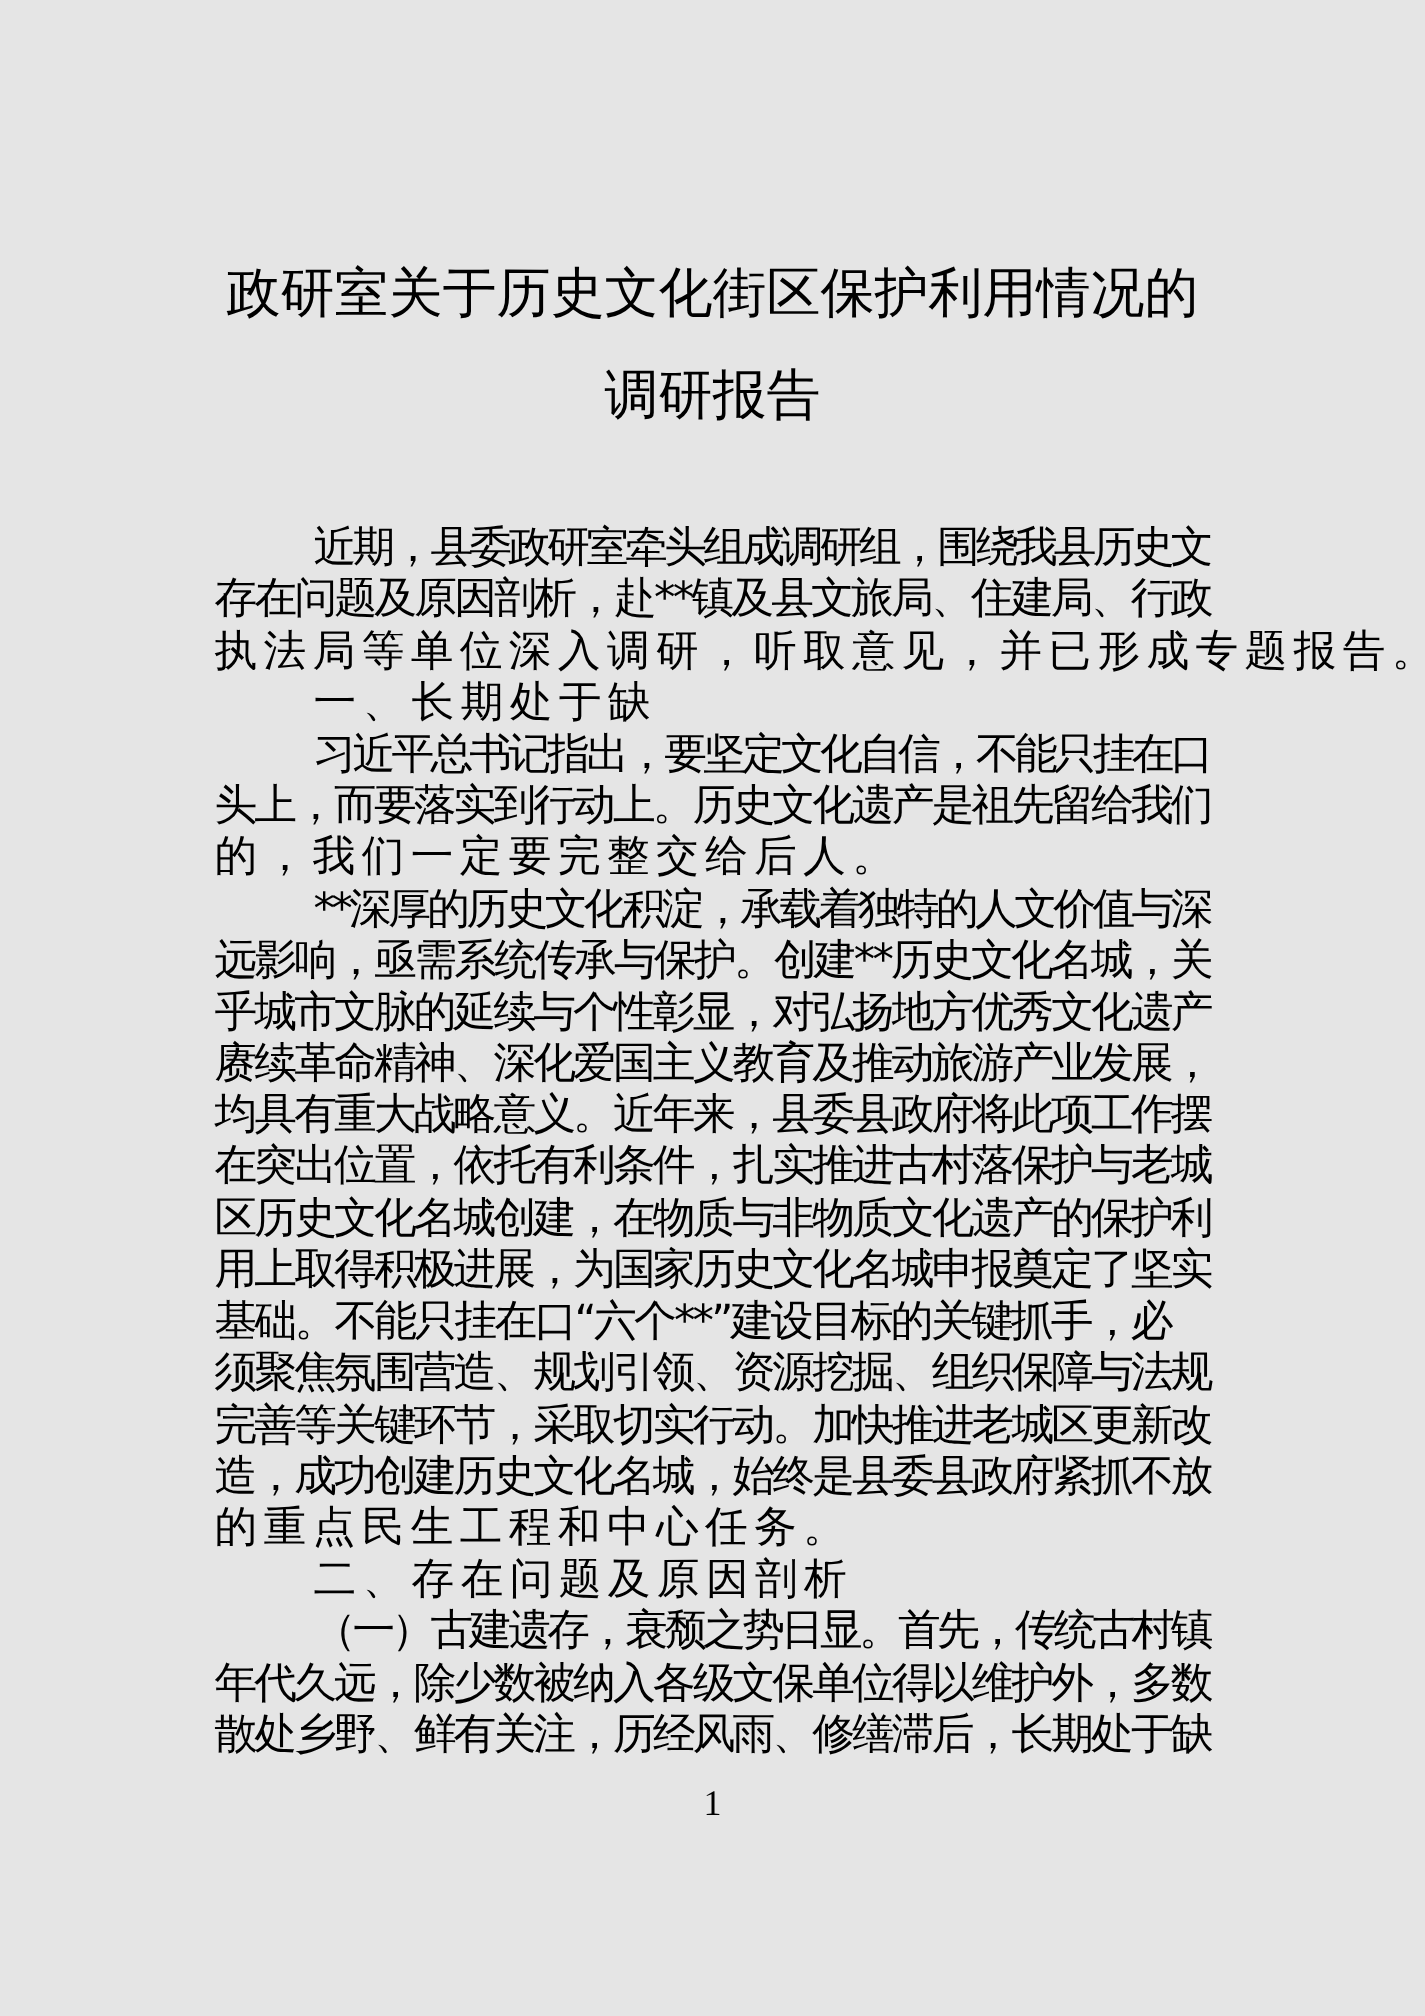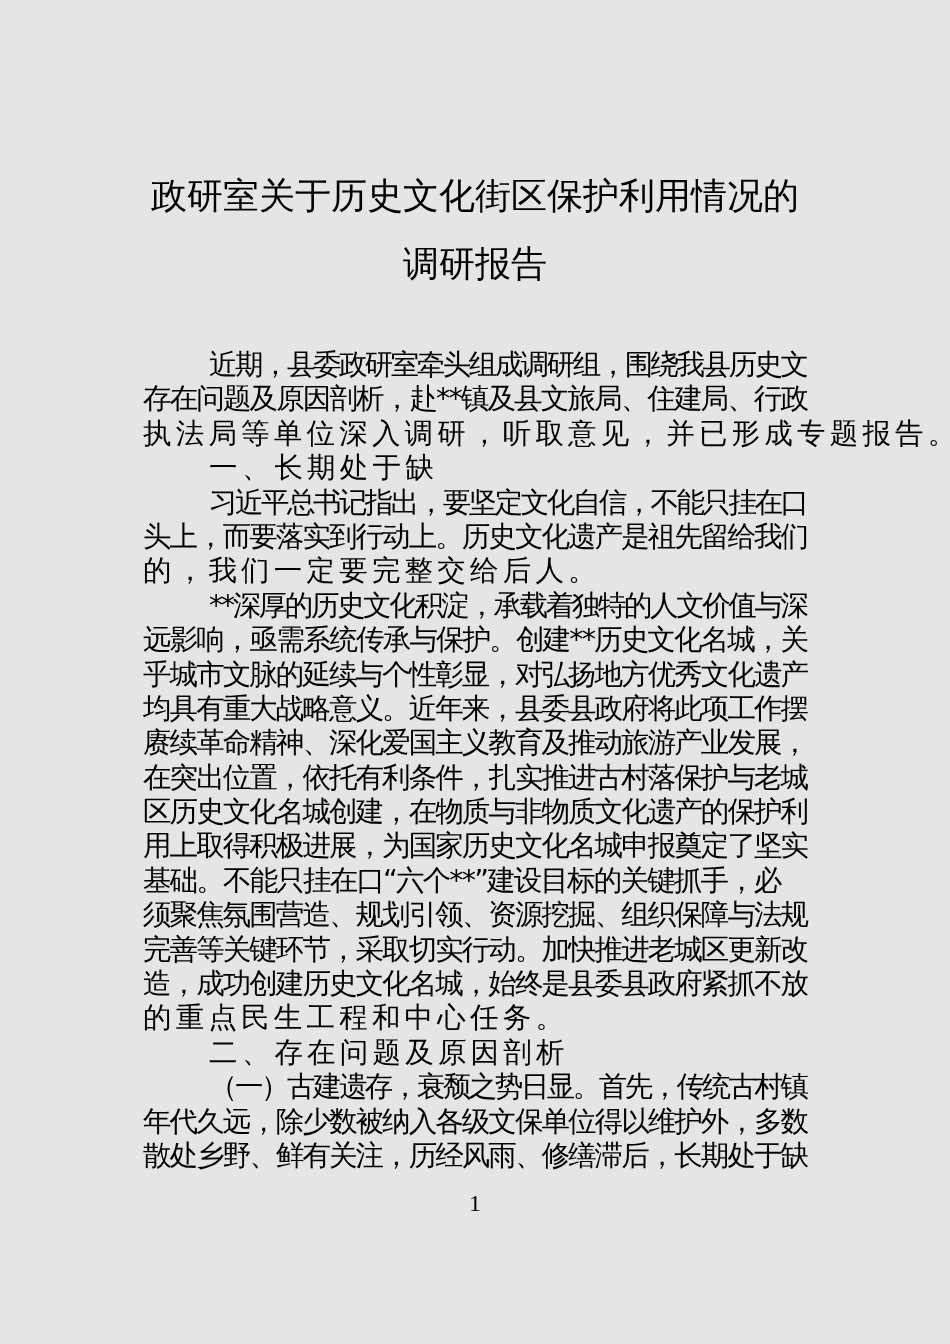--- a/index.html
+++ b/index.html
@@ -29,22 +29,22 @@
       <div class="line indent" style="letter-spacing: -2.52273px; text-align-last: left;">近期，县委政研室牵头组成调研组，围绕我县历史文</div>
       <div class="line" style="letter-spacing: -1.86px; text-align-last: left;">存在问题及原因剖析，赴**镇及县文旅局、住建局、行政</div>
       <div class="line last">执法局等单位深入调研，听取意见，并已形成专题报告。</div>
       <div class="line indent last">一、长期处于缺</div>
       <div class="line indent" style="letter-spacing: -2.52273px; text-align-last: left;">习近平总书记指出，要坚定文化自信，不能只挂在口</div>
       <div class="line" style="letter-spacing: -1.9375px; text-align-last: left;">头上，而要落实到行动上。历史文化遗产是祖先留给我们</div>
       <div class="line last">的，我们一定要完整交给后人。</div>
       <div class="line indent" style="letter-spacing: -2.41304px; text-align-last: left;">**深厚的历史文化积淀，承载着独特的人文价值与深</div>
       <div class="line" style="letter-spacing: -1.86px; text-align-last: left;">远影响，亟需系统传承与保护。创建**历史文化名城，关</div>
       <div class="line" style="letter-spacing: -1.9375px; text-align-last: left;">乎城市文脉的延续与个性彰显，对弘扬地方优秀文化遗产</div>
+      <div class="line" style="letter-spacing: -1.9375px; text-align-last: left;">赓续革命精神、深化爱国主义教育及推动旅游产业发展，</div>
       <div class="line" style="letter-spacing: -1.9375px; text-align-last: left;">均具有重大战略意义。近年来，县委县政府将此项工作摆</div>
-      <div class="line" style="letter-spacing: -1.9375px; text-align-last: left;">赓续革命精神、深化爱国主义教育及推动旅游产业发展，</div>
       <div class="line" style="letter-spacing: -1.9375px; text-align-last: left; font-family: Liberation Serif, serif;">在突出位置，依托有利条件，扎实推进古村落保护与老城</div>
       <div class="line" style="letter-spacing: -1.9375px; text-align-last: left;">区历史文化名城创建，在物质与非物质文化遗产的保护利</div>
       <div class="line" style="letter-spacing: -1.9375px; text-align-last: left;">用上取得积极进展，为国家历史文化名城申报奠定了坚实</div>
       <div class="line" style="letter-spacing: -1.82812px; text-align-last: left;">基础。不能只挂在口“六个**”建设目标的关键抓手，必</div>
       <div class="line" style="letter-spacing: -1.9375px; text-align-last: left;">须聚焦氛围营造、规划引领、资源挖掘、组织保障与法规</div>
       <div class="line" style="letter-spacing: -1.9375px; text-align-last: left;">完善等关键环节，采取切实行动。加快推进老城区更新改</div>
       <div class="line" style="letter-spacing: -1.9375px; text-align-last: left;">造，成功创建历史文化名城，始终是县委县政府紧抓不放</div>
       <div class="line last">的重点民生工程和中心任务。</div>
       <div class="line indent last">二、存在问题及原因剖析</div>
       <div class="line indent" style="letter-spacing: -2.52273px; text-align-last: left;">（一）古建遗存，衰颓之势日显。首先，传统古村镇</div>

